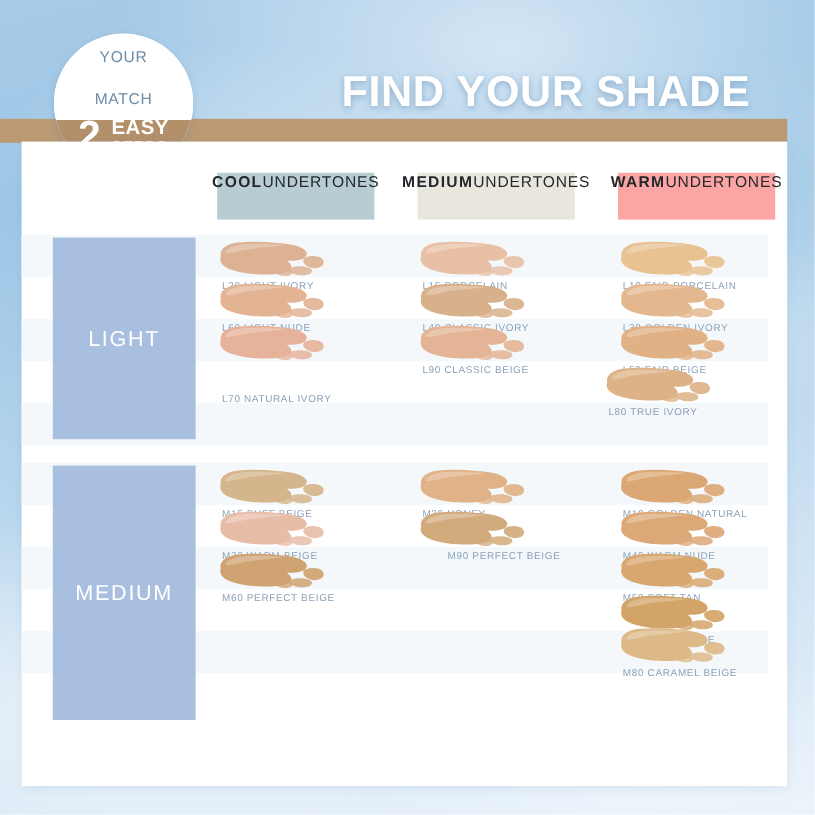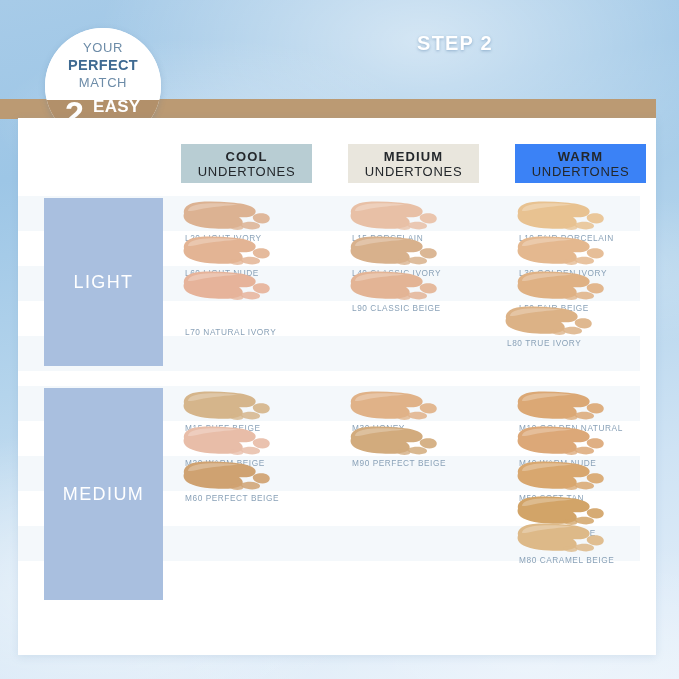--- a/index.html
+++ b/index.html
@@ -88,21 +88,21 @@
   
   #card{
     position:absolute;left:18px;top:118px;width:638px;height:537px;
     background:#ffffff;
     box-shadow:0 2px 8px rgba(110,150,185,.18);
   }
 
   
   .utbox{
     position:absolute;top:26px;width:131px;height:39px;
-    display:flex;flex-direction:column;align-items:center;justify-content:center;
+    display:flex;flex-direction:row;align-items:flex-start;justify-content:center;
   }
   .utbox .ut-a{font-size:13px;font-weight:bold;letter-spacing:1.1px;color:#23272b;line-height:15px;}
   .utbox .ut-b{font-size:13px;letter-spacing:.7px;color:#23272b;line-height:15px;}
   #ut-cool{left:163px;background:#b8cdd3;}
   #ut-neutral{left:330px;background:#e9e6dd;}
   #ut-warm{left:497px;background:#e2a68e;}
 
   
   .stripe{
     position:absolute;left:0;width:622px;height:35px;background:#f4f8fb;
@@ -127,47 +127,46 @@
   .col-n .label{text-align:left;padding-left:4px;}
   .col-w .label{text-align:left;padding-left:4px;}
 </style>
 </head>
 <body>
 
 <div id="bg"></div>
 <div id="bg2"></div>
 
 <div id="header">
-  <div id="step">STEP 2</div>
+  <div id="title">FIND YOUR SHADE</div>
 </div>
 
 <div id="tanband"></div>
 
 <div id="badge">
   <div id="badge-top"></div>
   <div id="badge-bot"></div>
   <div id="badge-your">YOUR</div>
-  <div id="badge-perfect">PERFECT</div>
   <div id="badge-match">MATCH</div>
   <div id="badge-2">2</div>
   <div id="badge-easy">EASY</div>
   <div id="badge-steps">STEPS</div>
 </div>
 
 <div id="card">
 
   <div class="utbox" id="ut-cool" style="background: rgb(184, 205, 211);">
     <span class="ut-a">COOL</span>
     <span class="ut-b">UNDERTONES</span>
   </div>
   <div class="utbox" id="ut-neutral" style="background: rgb(233, 230, 221);">
     <span class="ut-a">MEDIUM</span>
     <span class="ut-b">UNDERTONES</span>
   </div>
-  <div class="utbox" id="ut-warm" style="background: #3b82f6;">
+  <div class="utbox" id="ut-warm" style="background: #fca5a5;">
     <span class="ut-a">WARM</span>
     <span class="ut-b">UNDERTONES</span>
   </div>
 
   <div id="stripes">
       <div class="stripe" style="top: 78px; background: rgb(244, 248, 251);"></div>
       <div class="stripe" style="top: 148px; background: rgb(244, 248, 251);"></div>
       <div class="stripe" style="top: 218px; background: rgb(244, 248, 251);"></div>
       <div class="stripe" style="top: 268px; background: rgb(244, 248, 251);"></div>
       <div class="stripe" style="top: 338px; background: rgb(244, 248, 251);"></div>
@@ -321,21 +320,21 @@
         <div class="label" style="color: rgb(138, 162, 184);">M30 HONEY</div>
       </div>
       <div class="cell col-n" style="left: 330px; top: 307px;">
         <svg viewBox="0 0 96 33" width="96" height="33" class="smear">
           <path d="M3,13.5 C1.5,7.5 8,2.8 18,2.0 C28,1.1 39,1.6 50,2.5 C59,3.2 67,4.4 71.5,7.2 C75,9.3 75.5,12 73.5,14.2 C71,16.8 65,17.8 58,17.2 C62,19.6 63,23.2 60,25.4 C56,28.3 46,29.2 34,28.6 C20,27.9 8,24.8 4.2,20.2 C2.4,18 2.2,15.6 3,13.5 Z" fill="#d2ab7d"></path>
           <path d="M74,14.4 C78,12.8 84,12.8 87,15.2 C90,17.6 89,21.4 85.4,22.8 C81.6,24.3 76,23.2 73.2,20.4 C71,18.2 71.4,15.5 74,14.4 Z" fill="#d2ab7d" opacity="0.92"></path>
           <path d="M60,23.5 C66,21.2 73,21.4 77,23.4 C80,24.9 79.6,27.4 76.4,28.6 C72.4,30.1 65.6,29.4 61.6,27.2 C59.2,25.9 58.6,24.2 60,23.5 Z" fill="#d2ab7d" opacity="0.85"></path>
           <path d="M50,25.2 C54,23.6 59,23.8 61.4,25.4 C63.4,26.7 62.8,28.7 60,29.5 C56.6,30.5 51.6,29.8 49.2,28 C47.6,26.8 48,25.8 50,25.2 Z" fill="#d2ab7d" opacity="0.78"></path>
           <path d="M7,11 C7,6.5 15,3.8 25,3.4 C36,2.9 48,3.4 57,4.4 C48,5.6 30,6.6 18,9.4 C12,10.8 8.5,11.4 7,11 Z" fill="#ffffff" opacity="0.25"></path>
         </svg>
-        <div class="label" style="color: rgb(138, 162, 184);">M90 PERFECT BEIGE</div>
+        <div class="label" style="color: rgb(138, 162, 184); margin-left: 21px;">M90 PERFECT BEIGE</div>
       </div>
       <div class="cell col-w" style="left: 497px; top: 272px;">
         <svg viewBox="0 0 96 33" width="96" height="33" class="smear">
           <path d="M3,13.5 C1.5,7.5 8,2.8 18,2.0 C28,1.1 39,1.6 50,2.5 C59,3.2 67,4.4 71.5,7.2 C75,9.3 75.5,12 73.5,14.2 C71,16.8 65,17.8 58,17.2 C62,19.6 63,23.2 60,25.4 C56,28.3 46,29.2 34,28.6 C20,27.9 8,24.8 4.2,20.2 C2.4,18 2.2,15.6 3,13.5 Z" fill="#dba875"></path>
           <path d="M74,14.4 C78,12.8 84,12.8 87,15.2 C90,17.6 89,21.4 85.4,22.8 C81.6,24.3 76,23.2 73.2,20.4 C71,18.2 71.4,15.5 74,14.4 Z" fill="#dba875" opacity="0.92"></path>
           <path d="M60,23.5 C66,21.2 73,21.4 77,23.4 C80,24.9 79.6,27.4 76.4,28.6 C72.4,30.1 65.6,29.4 61.6,27.2 C59.2,25.9 58.6,24.2 60,23.5 Z" fill="#dba875" opacity="0.85"></path>
           <path d="M50,25.2 C54,23.6 59,23.8 61.4,25.4 C63.4,26.7 62.8,28.7 60,29.5 C56.6,30.5 51.6,29.8 49.2,28 C47.6,26.8 48,25.8 50,25.2 Z" fill="#dba875" opacity="0.78"></path>
           <path d="M7,11 C7,6.5 15,3.8 25,3.4 C36,2.9 48,3.4 57,4.4 C48,5.6 30,6.6 18,9.4 C12,10.8 8.5,11.4 7,11 Z" fill="#ffffff" opacity="0.25"></path>
         </svg>
         <div class="label" style="color: rgb(138, 162, 184);">M10 GOLDEN NATURAL</div>

